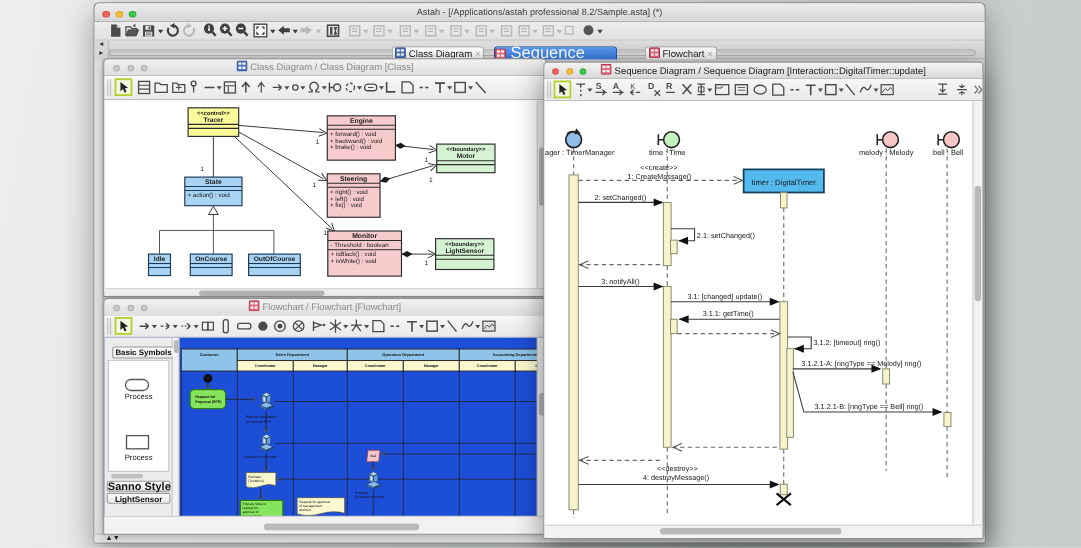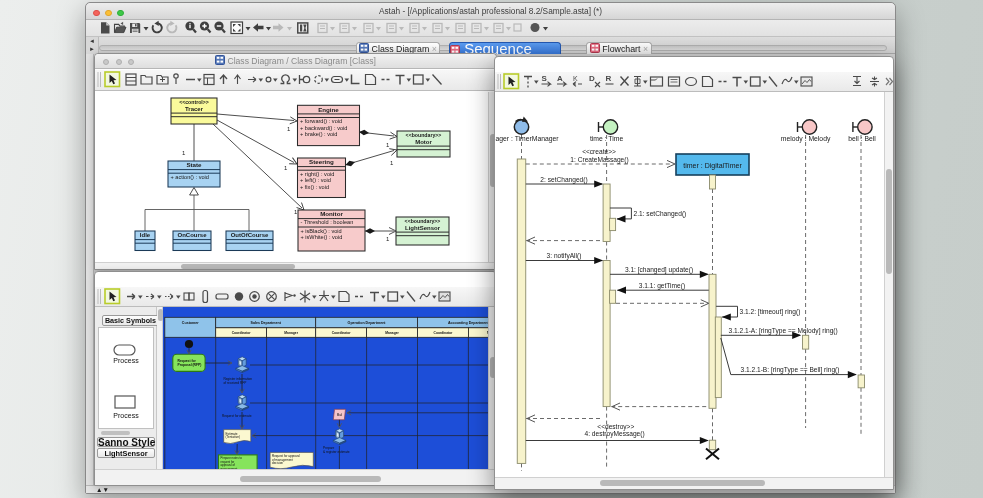--- a/index.html
+++ b/index.html
@@ -292,20 +292,31 @@
         </g>
       </svg></div>
     <div class="abs sb" style="right:0;top:38px;width:8px;height:172px;border-left:1px solid #d0d0d0">
       <div class="thumbv" style="left:1px;top:42px;height:53px"></div>
     </div>
     <div class="abs sb" style="left:0;bottom:0;right:0;height:7px;border-top:1px solid #d0d0d0">
       <div class="thumbh" style="left:86px;width:114px;top:0.8px"></div>
     </div>
   </div>
 <div class="win" style="left:94px;top:271px;width:403px;height:215px;box-shadow:0 2px 10px rgba(0,0,0,0.25)">
+    <div class="wtitle"><span style="position:absolute;left:0;width:50px">
+        <span class="gtl" style="left:8px"></span>
+        <span class="gtl" style="left:20.5px"></span>
+        <span class="gtl" style="left:33px"></span>
+      </span><svg width="10" height="10" viewBox="0 0 10 10" style="vertical-align:-1px">
+        <rect x="0.5" y="0.5" width="9" height="9" rx="1" fill="#e86a80" stroke="#b03a50"></rect>
+        <rect x="1.8" y="1.8" width="2.6" height="2" fill="#fff"></rect>
+        <rect x="5.5" y="1.8" width="2.6" height="2" fill="#fff"></rect>
+        <rect x="1.8" y="5.6" width="2.6" height="2" fill="#fff"></rect>
+        <rect x="5.5" y="5.6" width="2.6" height="2" fill="#fff"></rect>
+      </svg> Flowchart / Flowchart [Flowchart]</div>
     <div class="toolrow" style="top:15px;height:20px"><svg width="400" height="19" viewBox="0 0 400 19">
         <line x1="3" y1="2" x2="3" y2="17" stroke="#bbb" stroke-width="1"></line>
         <line x1="5.5" y1="2" x2="5.5" y2="17" stroke="#bbb" stroke-width="1"></line>
         <g>
           <rect x="10" y="2" width="14.5" height="14.5" fill="#f2f8e0" stroke="#b8cc2a" stroke-width="1.6"></rect>
           <path d="M14.5,4.5 l0,8.5 l2.3,-2.1 l1.5,3.4 l1.7,-0.8 l-1.5,-3.3 l3,-0.3 Z" fill="#222"></path>
         </g>
         <path d="M32,9.5 h8 M40,9.5 l-3,-2.6 M40,9.5 l-3,2.6" fill="none" stroke="#4a4a4a" stroke-width="1.4"></path>
         <path d="M43,8.5 l4.6,0 l-2.3,3.2 Z" fill="#4a4a4a"></path>
         <path d="M51,9.5 h2.5 m2,0 h3.5 M59,9.5 l-3,-2.6 M59,9.5 l-3,2.6" fill="none" stroke="#4a4a4a" stroke-width="1.2"></path>
@@ -473,20 +484,31 @@
         </svg></div>
     </div>
     <div class="abs sb" style="right:0;top:35px;width:8px;height:164px;border-left:1px solid #d0d0d0">
       <div class="thumbv" style="left:1px;top:50px;height:21px"></div>
     </div>
     <div class="abs sb" style="left:0;bottom:0;right:0;height:16px;border-top:1px solid #d0d0d0">
       <div class="thumbh" style="left:145px;width:141px;top:6px"></div>
     </div>
   </div>
 <div class="win" style="left:494px;top:56px;width:400px;height:434px;box-shadow:0 8px 26px rgba(0,0,0,0.45)">
+    <div class="wtitle" style="color:#1a1a1a;background:linear-gradient(#f4f4f4,#d8d8d8)"><span style="position:absolute;left:0;width:50px">
+        <span class="gtl" style="left:7px;background:#f4645c;border-color:#dd4f48"></span>
+        <span class="gtl" style="left:19.5px;background:#fbbf35;border-color:#e0a52c"></span>
+        <span class="gtl" style="left:32px;background:#3ec848;border-color:#2fae3a"></span>
+      </span><svg width="10" height="10" viewBox="0 0 10 10" style="vertical-align:-1px">
+        <rect x="0.5" y="0.5" width="9" height="9" rx="1" fill="#e86a80" stroke="#b03a50"></rect>
+        <rect x="1.8" y="1.8" width="2.6" height="2" fill="#fff"></rect>
+        <rect x="5.5" y="1.8" width="2.6" height="2" fill="#fff"></rect>
+        <rect x="1.8" y="5.6" width="2.6" height="2" fill="#fff"></rect>
+        <rect x="5.5" y="5.6" width="2.6" height="2" fill="#fff"></rect>
+      </svg> Sequence Diagram / Sequence Diagram [Interaction::DigitalTimer::update]</div>
     <div class="toolrow" style="top:15px;height:20px"><svg width="404" height="19" viewBox="0 0 404 19">
         <line x1="3" y1="2" x2="3" y2="17" stroke="#bbb" stroke-width="1"></line>
         <line x1="5.5" y1="2" x2="5.5" y2="17" stroke="#bbb" stroke-width="1"></line>
         <g>
           <rect x="9" y="2" width="14.5" height="14.5" fill="#f2f8e0" stroke="#b8cc2a" stroke-width="1.6"></rect>
           <path d="M13.5,4.5 l0,8.5 l2.3,-2.1 l1.5,3.4 l1.7,-0.8 l-1.5,-3.3 l3,-0.3 Z" fill="#222"></path>
         </g>
         <path d="M29,4.5 h8 M33,4.5 v3 m0,2 v2 m0,2 v2" stroke="#4a4a4a" stroke-width="1.3" fill="none"></path>
         <path d="M39,8.5 l4.6,0 l-2.3,3.2 Z" fill="#4a4a4a"></path>
         <text x="46.5" y="9" font-size="8" font-weight="bold" fill="#4a4a4a" font-family="Liberation Sans">S</text>

